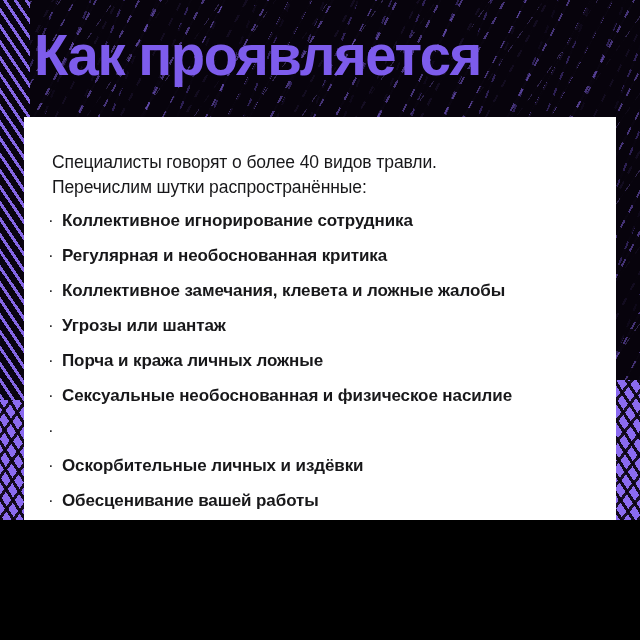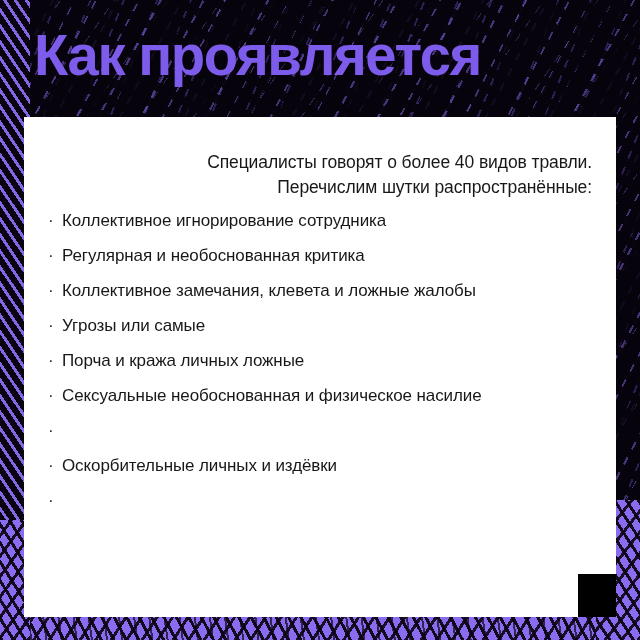--- a/index.html
+++ b/index.html
@@ -3,21 +3,21 @@
 <meta charset="utf-8">
 <style>
   html, body {
     margin: 0;
     padding: 0;
     background: #000000;
   }
   #slide {
     position: relative;
     width: 640px;
-    height: 640px;
+    height: 520px;
     overflow: hidden;
     background: #86efac;
     font-family: "Liberation Sans", sans-serif;
   }
 
   
   .bg-base {
     position: absolute;
     inset: 0;
     background: #07030c;
@@ -180,21 +180,20 @@
     position: absolute;
     left: 28px;
     top: 33px;
     width: 540px;
     margin: 0;
     font-size: 17.5px;
     line-height: 25px;
     font-weight: 400;
     color: #18181a;
     letter-spacing: -0.1px;
-    text-align: right;
   }
 
   .bullets {
     position: absolute;
     left: 24px;
     top: 92px;
     width: 560px;
     margin: 0;
     padding: 0;
     list-style: none;
@@ -208,21 +207,21 @@
     width: 14px;
     flex: 0 0 14px;
     font-size: 17px;
     line-height: 24px;
     color: #2a2a2c;
     text-align: left;
   }
   .bullet-text {
     font-size: 17px;
     line-height: 24px;
-    font-weight: 400;
+    font-weight: 700;
     color: #18181a;
     letter-spacing: -0.1px;
     white-space: nowrap;
   }
 
   
   .notch {
     position: absolute;
     left: 578px;
     top: 574px;
@@ -262,39 +261,40 @@
       <li class="bullet">
         <span class="bullet-dot">·</span>
         <span class="bullet-text">Регулярная и необоснованная критика</span>
       </li>
       <li class="bullet">
         <span class="bullet-dot">·</span>
         <span class="bullet-text">Коллективное замечания, клевета и ложные жалобы</span>
       </li>
       <li class="bullet">
         <span class="bullet-dot">·</span>
-        <span class="bullet-text">Угрозы или самые</span>
+        <span class="bullet-text">Угрозы или шантаж</span>
       </li>
       <li class="bullet">
         <span class="bullet-dot">·</span>
         <span class="bullet-text">Порча и кража личных ложные</span>
       </li>
       <li class="bullet">
         <span class="bullet-dot">·</span>
         <span class="bullet-text">Сексуальные необоснованная и физическое насилие</span>
       </li>
       <li class="bullet">
         <span class="bullet-dot">·</span>
       </li>
       <li class="bullet">
         <span class="bullet-dot">·</span>
         <span class="bullet-text">Оскорбительные личных и издёвки</span>
       </li>
       <li class="bullet">
         <span class="bullet-dot">·</span>
+        <span class="bullet-text">Обесценивание вашей работы</span>
       </li>
     </ul>
 
   </div>
 
   <div class="notch"></div>
 
 </div>
 
 </body></html>

